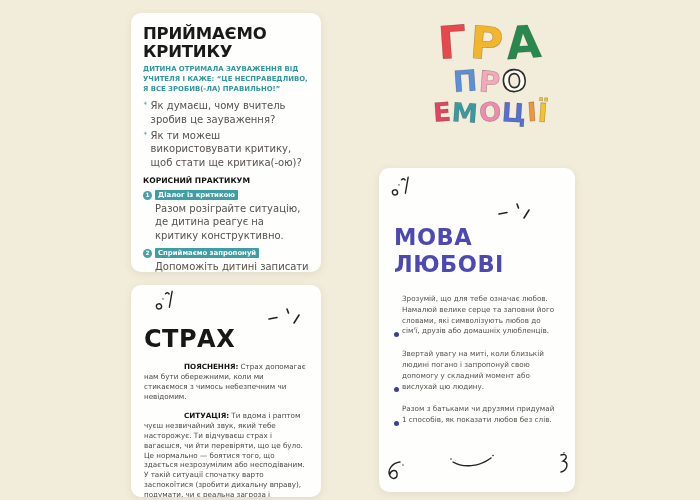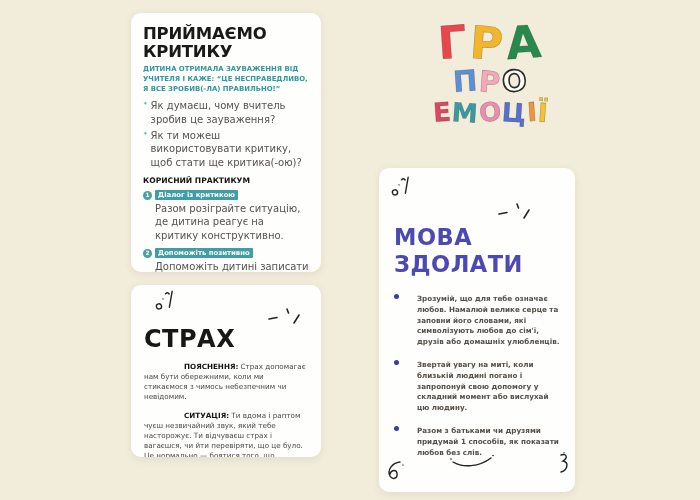--- a/index.html
+++ b/index.html
@@ -19,31 +19,31 @@
   .q-text{font-size:10px;color:#56524d;line-height:1.35;}
   .practicum-title{margin:7px 0 5px;text-align:left;font-size:7.6px;font-weight:800;color:#131313;}
   .step{margin-bottom:6px;}
   .step-head{display:flex;align-items:center;gap:3px;}
   .step-num{flex:0 0 auto;width:9px;height:9px;border-radius:50%;background:#4aa0a5;color:#fff;
             font-size:5.8px;font-weight:700;display:flex;align-items:center;justify-content:center;}
   .step-label{background:#3f9da3;color:#fff;font-size:6.9px;font-weight:700;padding:1px 3px;border-radius:1px;}
   .step-text{margin:1.5px 0 0 12px;font-size:10px;color:#56524d;line-height:1.35;}
 
   
-  #card-fear{left:131px;top:285px;width:190px;height:172px;padding:12px 13px;box-sizing:border-box;}
+  #card-fear{left:131px;top:285px;width:190px;height:212px;padding:12px 13px;box-sizing:border-box;}
   .c2-title{margin-top:28px;font-size:24px;font-weight:900;color:#171717;letter-spacing:.5px;}
   .c2-prompt{margin-top:8px;font-size:7.2px;font-weight:800;color:#e64a3f;line-height:1.5;}
   .para{margin-top:9px;font-size:7.2px;color:#4b4843;line-height:1.38;}
   .para b{color:#141414;padding-left:40px;}
 
   
   #card-love{left:358px;top:168px;width:196px;height:324px;padding:14px 15px;box-sizing:border-box;margin-left:21px;}
   .c3-title{margin-top:42px;font-size:22.5px;font-weight:900;color:#4c49b2;line-height:1.2;letter-spacing:.5px;}
   .love-list{margin-top:16px;}
-  .love-item{display:flex;align-items:flex-start;gap:18px;margin-bottom:12px;font-weight:bold;}
+  .love-item{display:flex;align-items:flex-end;gap:3px;margin-bottom:12px;}
   .love-dot{flex:0 0 auto;width:5px;height:5px;border-radius:50%;background:#3f3c96;}
   .love-text{font-size:7.2px;color:#555049;line-height:1.5;}
 
   
   #logo{position:absolute;left:402px;top:20px;width:178px;text-align:center;line-height:1;}
   .logo-line{display:block;}
   .logo-line .logo-letter{display:inline-block;font-weight:900;
       -webkit-text-stroke:.6px rgba(40,30,20,.35);text-stroke:.6px rgba(40,30,20,.35);}
   .logo-line .logo-letter.outline{-webkit-text-stroke:1.6px #2c2c2c;}
   .logo-line1{font-size:45px;letter-spacing:3px;}
@@ -88,21 +88,21 @@
       <div class="step">
         <div class="step-head">
           <span class="step-num">1</span>
           <span class="step-label">Діалог із критикою</span>
         </div>
         <div class="step-text">Разом розіграйте ситуацію, де дитина реагує на критику конструктивно.</div>
       </div>
       <div class="step">
         <div class="step-head">
           <span class="step-num">2</span>
-          <span class="step-label">Допоможіть позитивно</span>
+          <span class="step-label">Сприймаємо запропонуй</span>
         </div>
         <div class="step-text">Допоможіть дитині записати позитивні уроки, які можна винести з критики.</div>
       </div>
     </div>
   </div>
 
   <div class="card" id="card-fear">
     <div class="doodle" style="left:22px;top:6px;transform:rotate(-12deg);">
       <svg width="24" height="20" viewBox="0 0 24 20" fill="none" stroke="#232323" stroke-width="1.4" stroke-linecap="round">
         <circle cx="5" cy="14" r="2.6"></circle>
@@ -135,21 +135,21 @@
     <div class="doodle" style="left:118px;top:34px;">
       <svg width="40" height="22" viewBox="0 0 40 22" fill="none" stroke="#232323" stroke-width="1.6" stroke-linecap="round">
         <line x1="2" y1="12" x2="10" y2="10.5"></line>
         <line x1="20" y1="2" x2="21.5" y2="6"></line>
         <line x1="32" y1="8" x2="27" y2="16"></line>
       </svg>
     </div>
 
     <div class="c3-title">
       <div>МОВА</div>
-      <div>ЗДОЛАТИ</div>
+      <div>ЛЮБОВІ</div>
     </div>
 
     <div class="love-list">
       <div class="love-item">
         <span class="love-dot"></span>
         <span class="love-text">Зрозумій, що для тебе означає любов. Намалюй велике серце та заповни його словами, які символізують любов до сім'ї, друзів або домашніх улюбленців.</span>
       </div>
       <div class="love-item">
         <span class="love-dot"></span>
         <span class="love-text">Звертай увагу на миті, коли близькій людині погано і запропонуй свою допомогу у складний момент або вислухай цю людину.</span>

